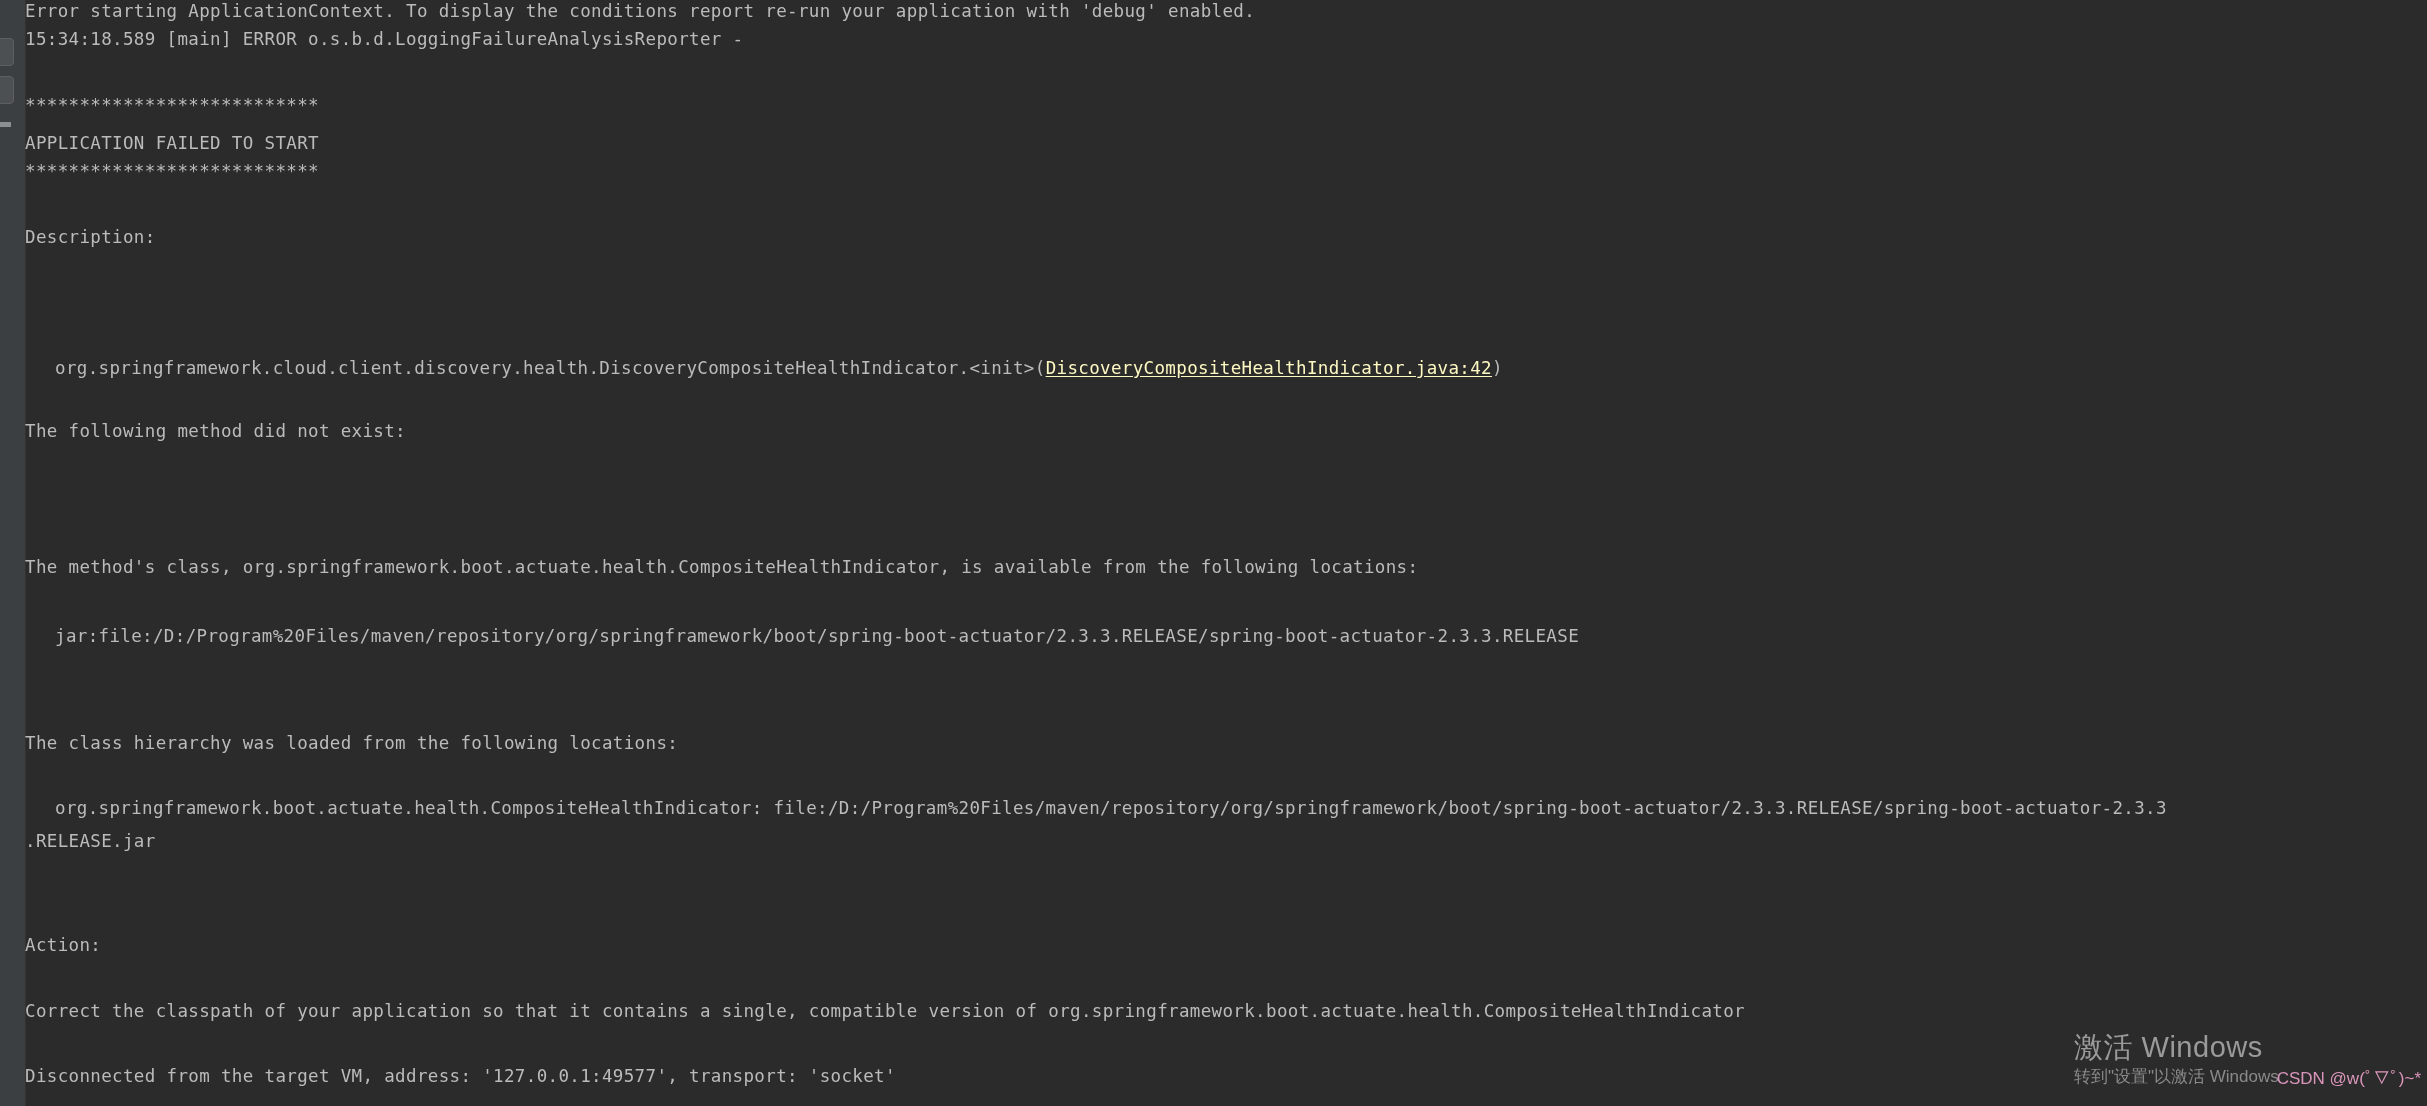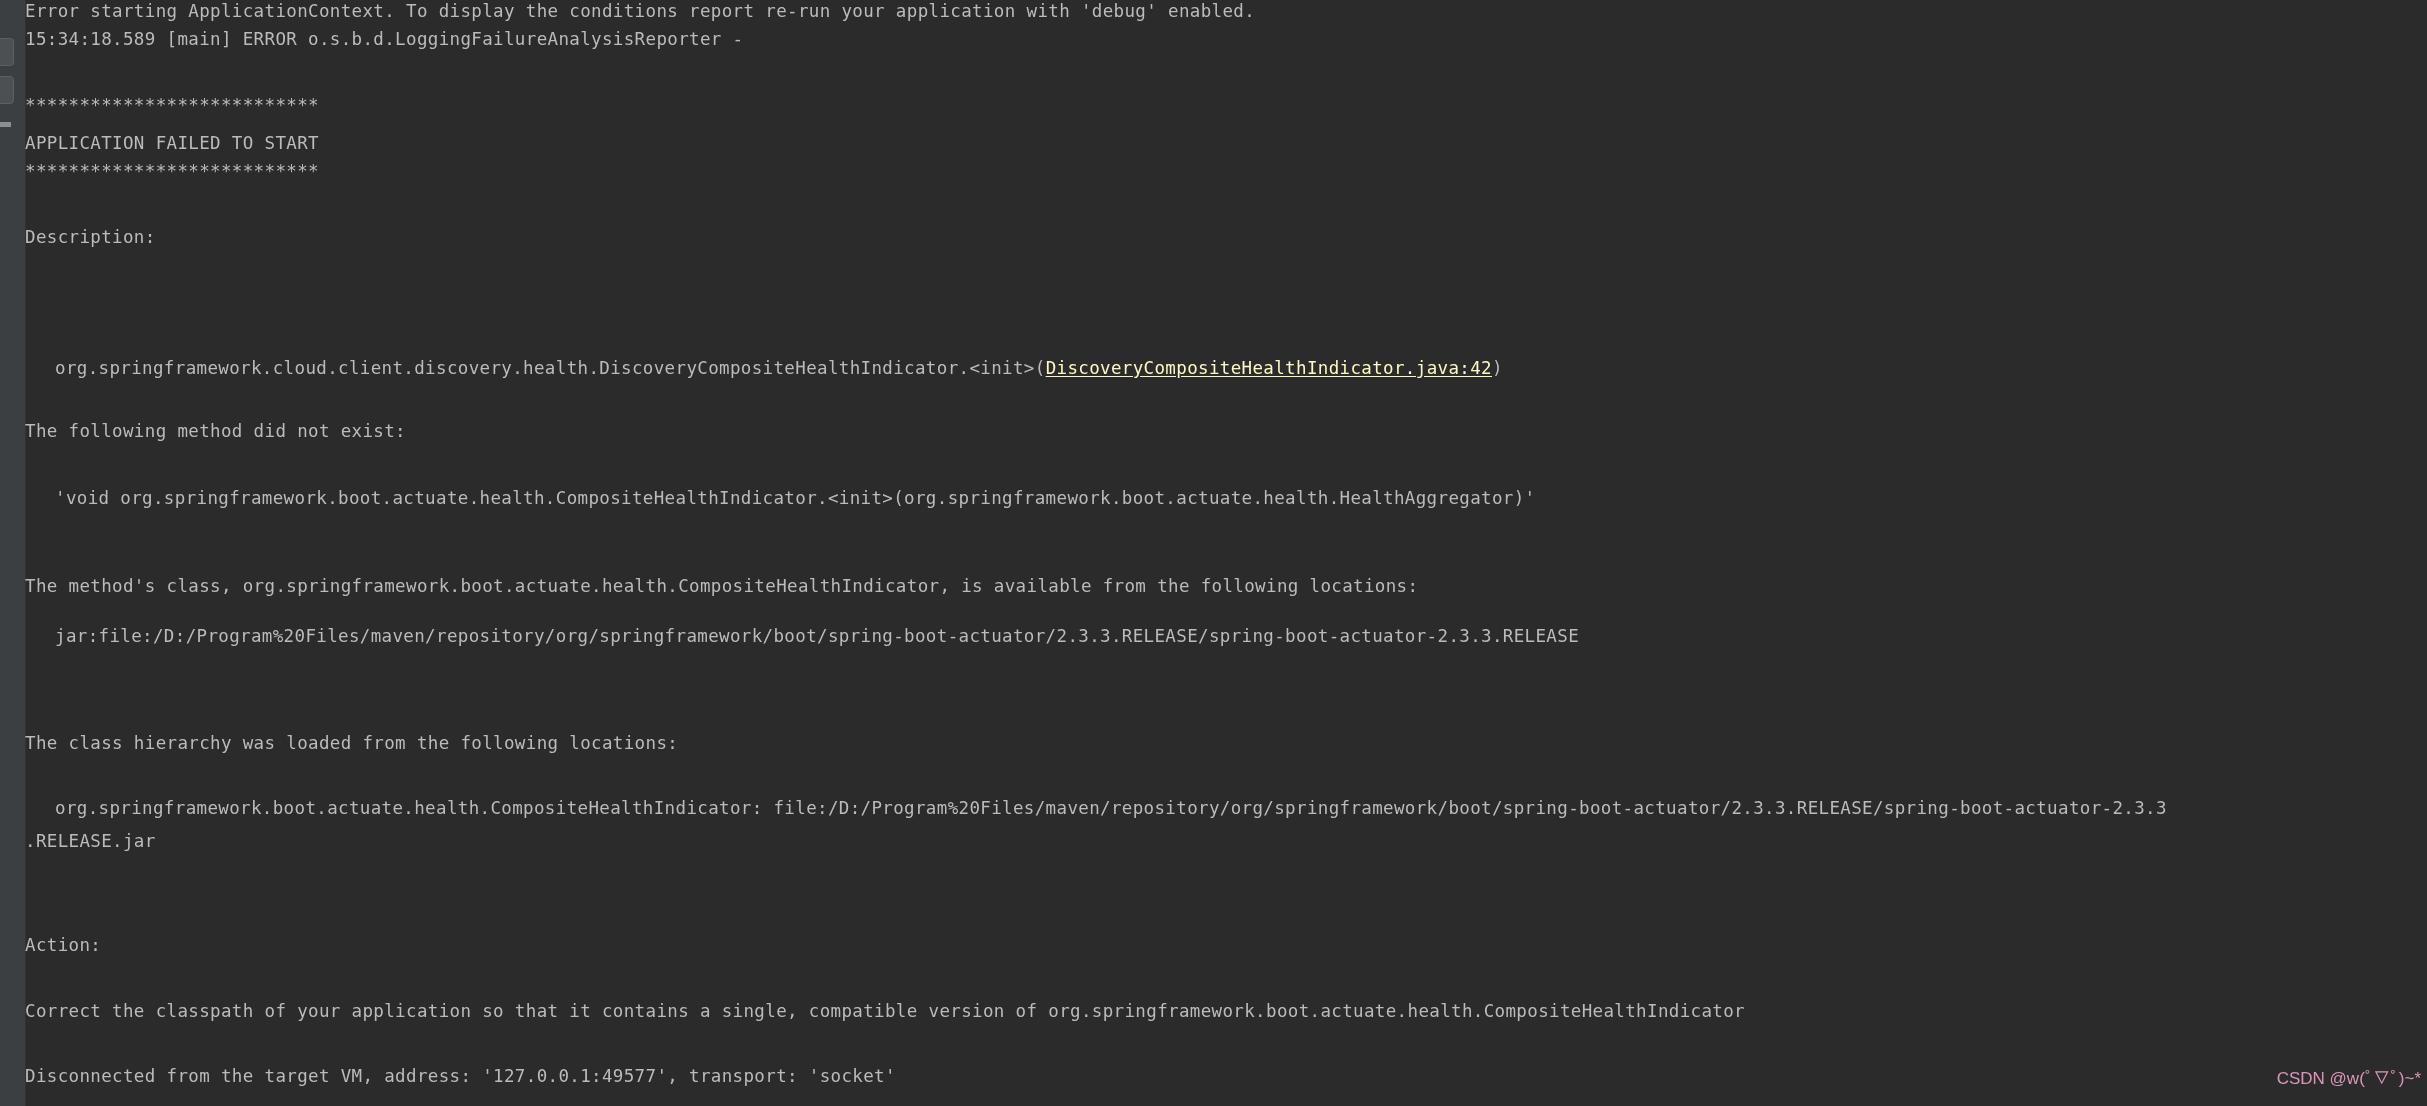--- a/index.html
+++ b/index.html
@@ -123,28 +123,31 @@
     <div class="line" style="top:0px">Error starting ApplicationContext. To display the conditions report re-run your application with 'debug' enabled.</div>
     <div class="line" style="top:28px">15:34:18.589 [main] ERROR o.s.b.d.LoggingFailureAnalysisReporter -</div>
     <div class="line" style="top:94px">***************************</div>
     <div class="line" style="top:132px">APPLICATION FAILED TO START</div>
     <div class="line" style="top:160px">***************************</div>
     <div class="line" style="top:226px">Description:</div>
 
     <div class="line indent" style="top:357px"><span>org.springframework.cloud.client.discovery.health.DiscoveryCompositeHealthIndicator.&lt;init&gt;(</span><span class="link">DiscoveryCompositeHealthIndicator.java:42</span><span>)</span></div>
 
     <div class="line" style="top:420px">The following method did not exist:</div>
-    <div class="line indent" style="top:487px">'void org.springframework.boot.actuate.health.CompositeHealthIndicator.&lt;init&gt;(org.springframework.boot.actuate.health.HealthAggregator)'</div>
-    <div class="line" style="top:575px">The method's class, org.springframework.boot.actuate.health.CompositeHealthIndicator, is available from the following locations:</div>
+    <div class="line" style="top:556px">The method's class, org.springframework.boot.actuate.health.CompositeHealthIndicator, is available from the following locations:</div>
     <div class="line indent" style="top:625px">jar:file:/D:/Program%20Files/maven/repository/org/springframework/boot/spring-boot-actuator/2.3.3.RELEASE/spring-boot-actuator-2.3.3.RELEASE</div>
     <div class="line" style="top:732px">The class hierarchy was loaded from the following locations:</div>
     <div class="line indent" style="top:797px">org.springframework.boot.actuate.health.CompositeHealthIndicator: file:/D:/Program%20Files/maven/repository/org/springframework/boot/spring-boot-actuator/2.3.3.RELEASE/spring-boot-actuator-2.3.3</div>
     <div class="line" style="top:830px">.RELEASE.jar</div>
     <div class="line" style="top:934px">Action:</div>
     <div class="line" style="top:1000px">Correct the classpath of your application so that it contains a single, compatible version of org.springframework.boot.actuate.health.CompositeHealthIndicator</div>
     <div class="line" style="top:1065px">Disconnected from the target VM, address: '127.0.0.1:49577', transport: 'socket'</div>
 
   </div>
 
+  <div id="win-watermark">
+    <div class="wm-title">激活 Windows</div>
+    <div class="wm-sub">转到"设置"以激活 Windows</div>
+  </div>
 
   <div id="csdn-watermark">CSDN @w(ﾟ▽ﾟ)~*</div>
 
 </div>
 
 </body></html>

